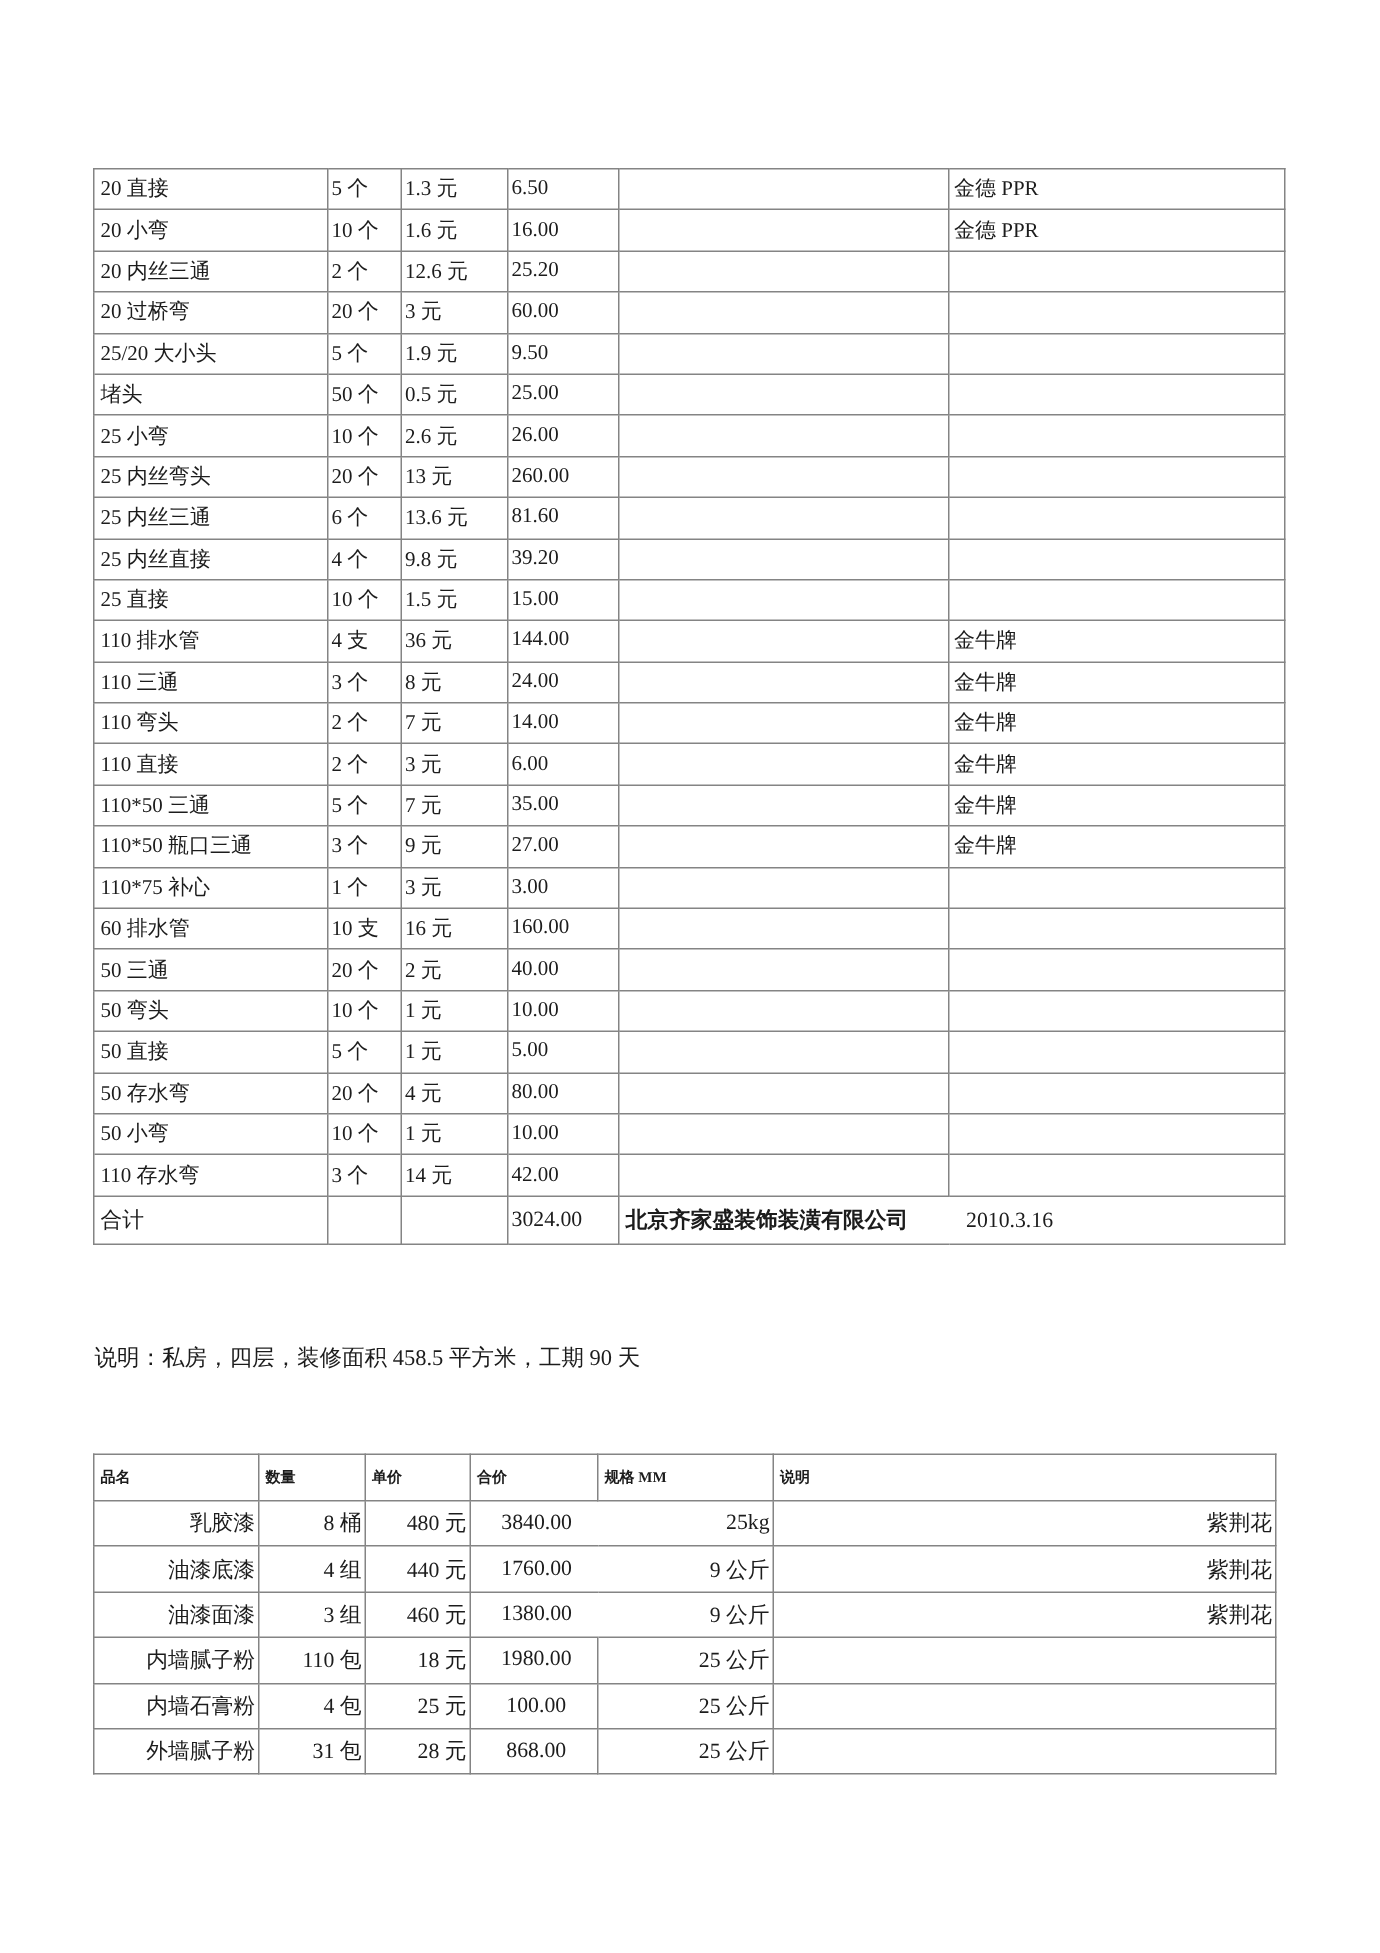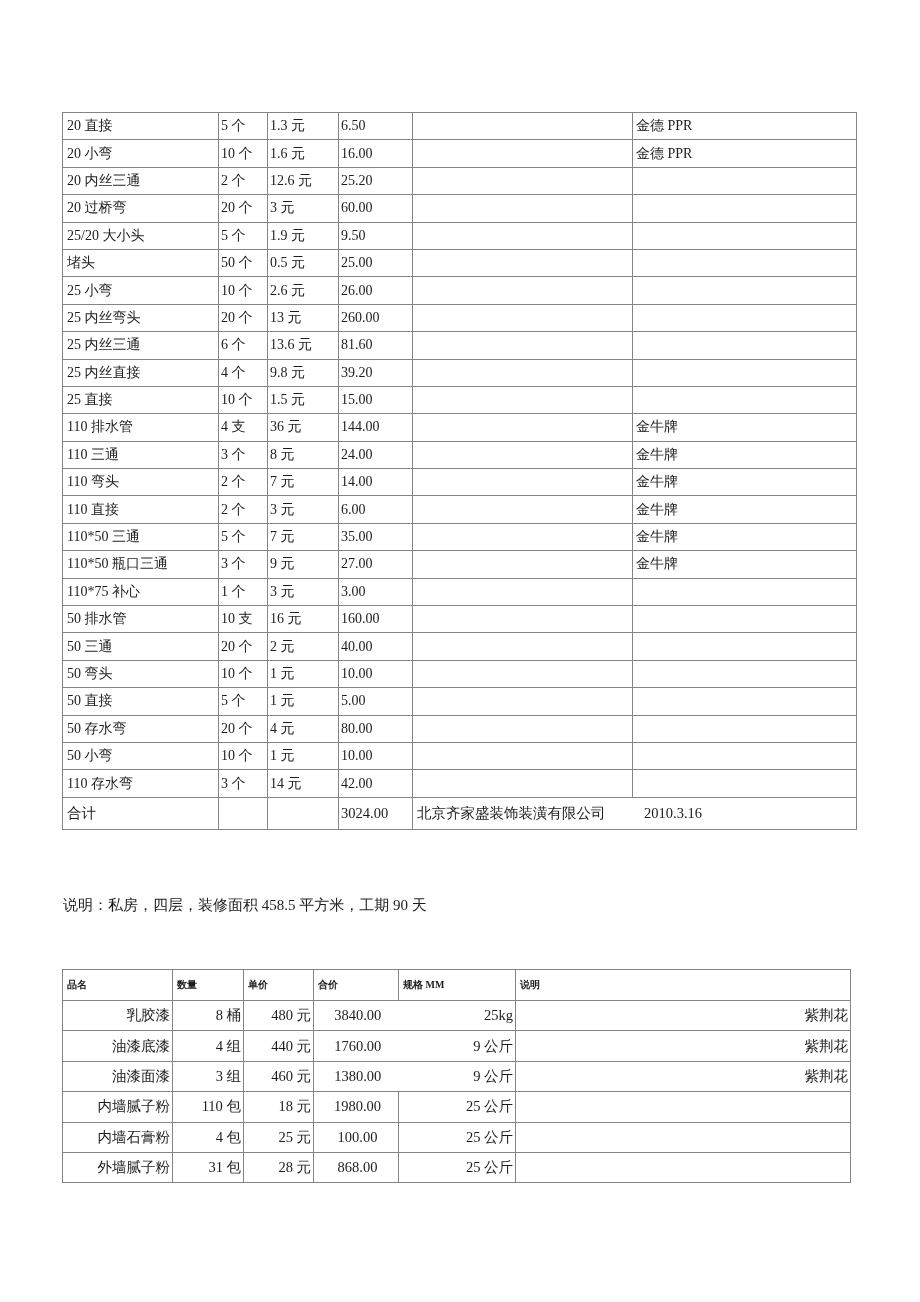--- a/index.html
+++ b/index.html
@@ -17,21 +17,21 @@
   .t1 .c-brand{padding-left:3px;}
   .t1 tr.dashed td{border-bottom:1px dotted #b2b2b2;}
   
   .t1 tbody tr:first-child td:nth-child(5),
   .t1 tbody tr:first-child td:nth-child(6){position:relative;}
   .t1 tbody tr:first-child td:nth-child(5)::before,
   .t1 tbody tr:first-child td:nth-child(6)::before{
     content:"";position:absolute;left:-1px;right:-1px;top:-3px;height:2px;background:#4a4a4a;}
   
   .t1 tr.total-row td{height:31px;font-size:14.5px;}
-  .t1 .c-companydate .company{display:inline-block;width:227px;}
+  .t1 .c-companydate .company{display:inline-block;width:227px;font-weight:bold;}
 
   
   .note{position:absolute;left:63px;top:896px;font-size:15px;}
 
   
   .t2{position:absolute;left:62px;top:969px;width:789px;}
   .t2 th{height:30px;font-size:10px;font-weight:bold;text-align:left;padding:0 2px 0 4px;}
   .t2 td{height:29.4px;font-size:14.5px;padding:0 2px 0 4px;text-align:right;}
   .t2 .c2-qty,.t2 .c2-price{padding-left:18px;}
   .t2 .c2-total{text-align:center;padding-right:1px;}
@@ -196,21 +196,21 @@
   </tr>
       <tr>
     <td class="c-name">110*75 补心</td>
     <td class="c-qty">1 个</td>
     <td class="c-price">3 元</td>
     <td class="c-total">3.00</td>
     <td class="c-spec"></td>
     <td class="c-brand"></td>
   </tr>
       <tr>
-    <td class="c-name">50 排水管</td>
+    <td class="c-name">60 排水管</td>
     <td class="c-qty">10 支</td>
     <td class="c-price">16 元</td>
     <td class="c-total">160.00</td>
     <td class="c-spec"></td>
     <td class="c-brand"></td>
   </tr>
       <tr>
     <td class="c-name">50 三通</td>
     <td class="c-qty">20 个</td>
     <td class="c-price">2 元</td>

